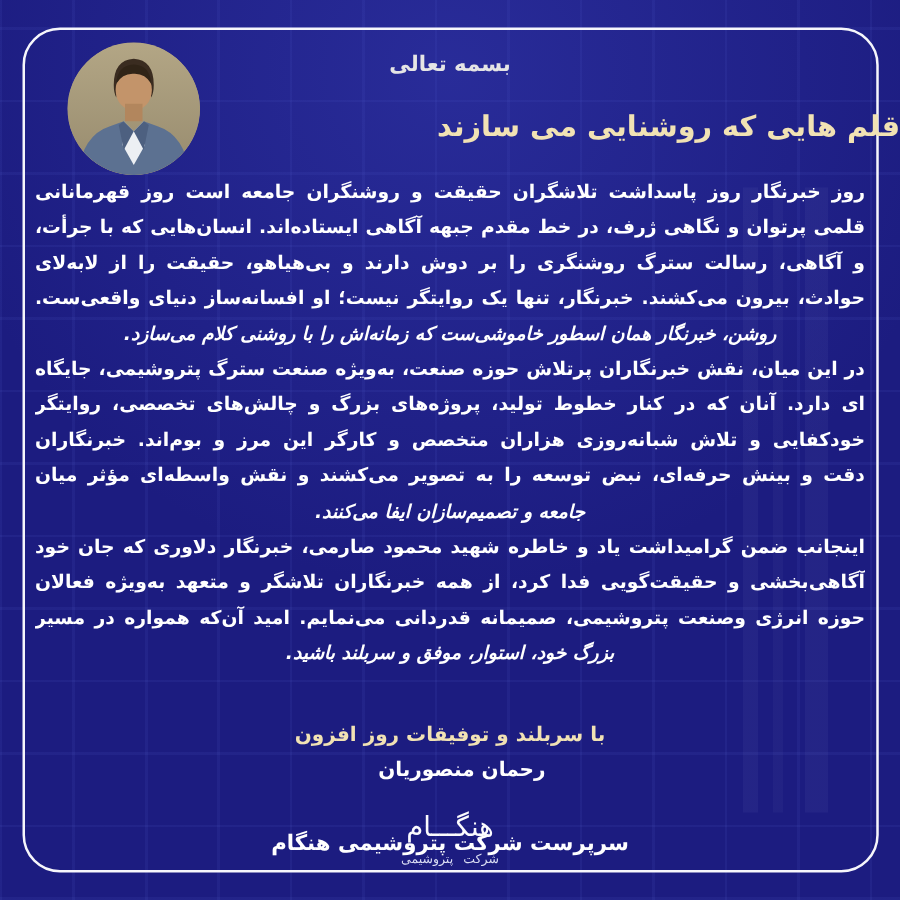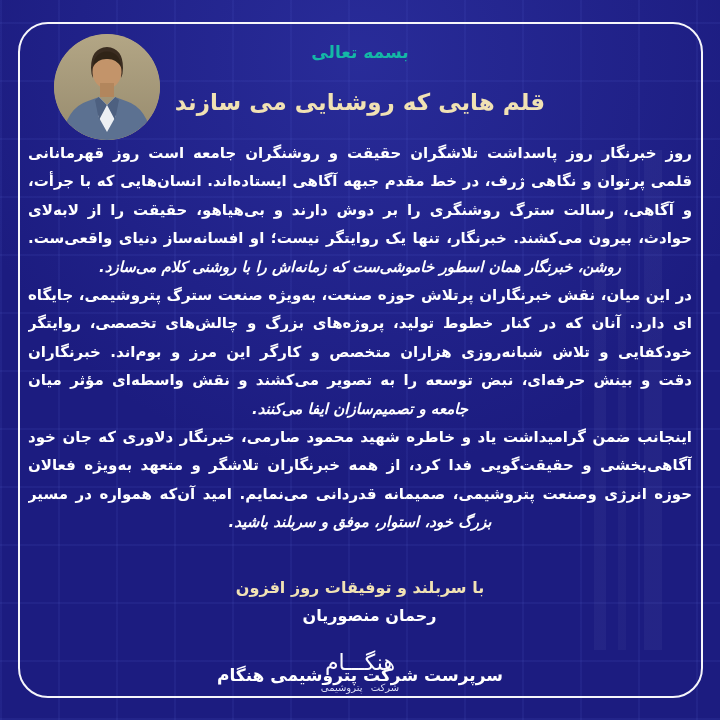--- a/index.html
+++ b/index.html
@@ -28,26 +28,26 @@
     position:absolute; left:18px; top:22px; width:681px; height:672px;
     border:2px solid #f6f6fb; border-radius:30px;
     pointer-events:none;
   }
   .photo {
     position:absolute; left:54px; top:34px; width:106px; height:106px;
     border-radius:50%; overflow:hidden; background:#a79a7d;
   }
   .bismillah {
     position:absolute; top:42px; left:0; right:0;
-    text-align:center; color:#14b8a6;
+    text-align:center; color:#e5e5e5;
     font-size:17px; font-weight:bold; direction:rtl;
   }
   .main-title {
     position:absolute; top:89px; left:0; right:0;
-    text-align:center; color:#f1e2b4;
+    text-align:right; color:#f1e2b4;
     font-size:23px; font-weight:bold; direction:rtl;
   }
   .body-text {
     position:absolute; top:139px; right:28px; width:664px;
     direction:rtl; color:#ffffff; font-weight:bold; font-size:15px;
   }
   .line {
     height:28.4px; line-height:28.4px; overflow:hidden;
     text-align:justify; text-align-last:justify;
   }

